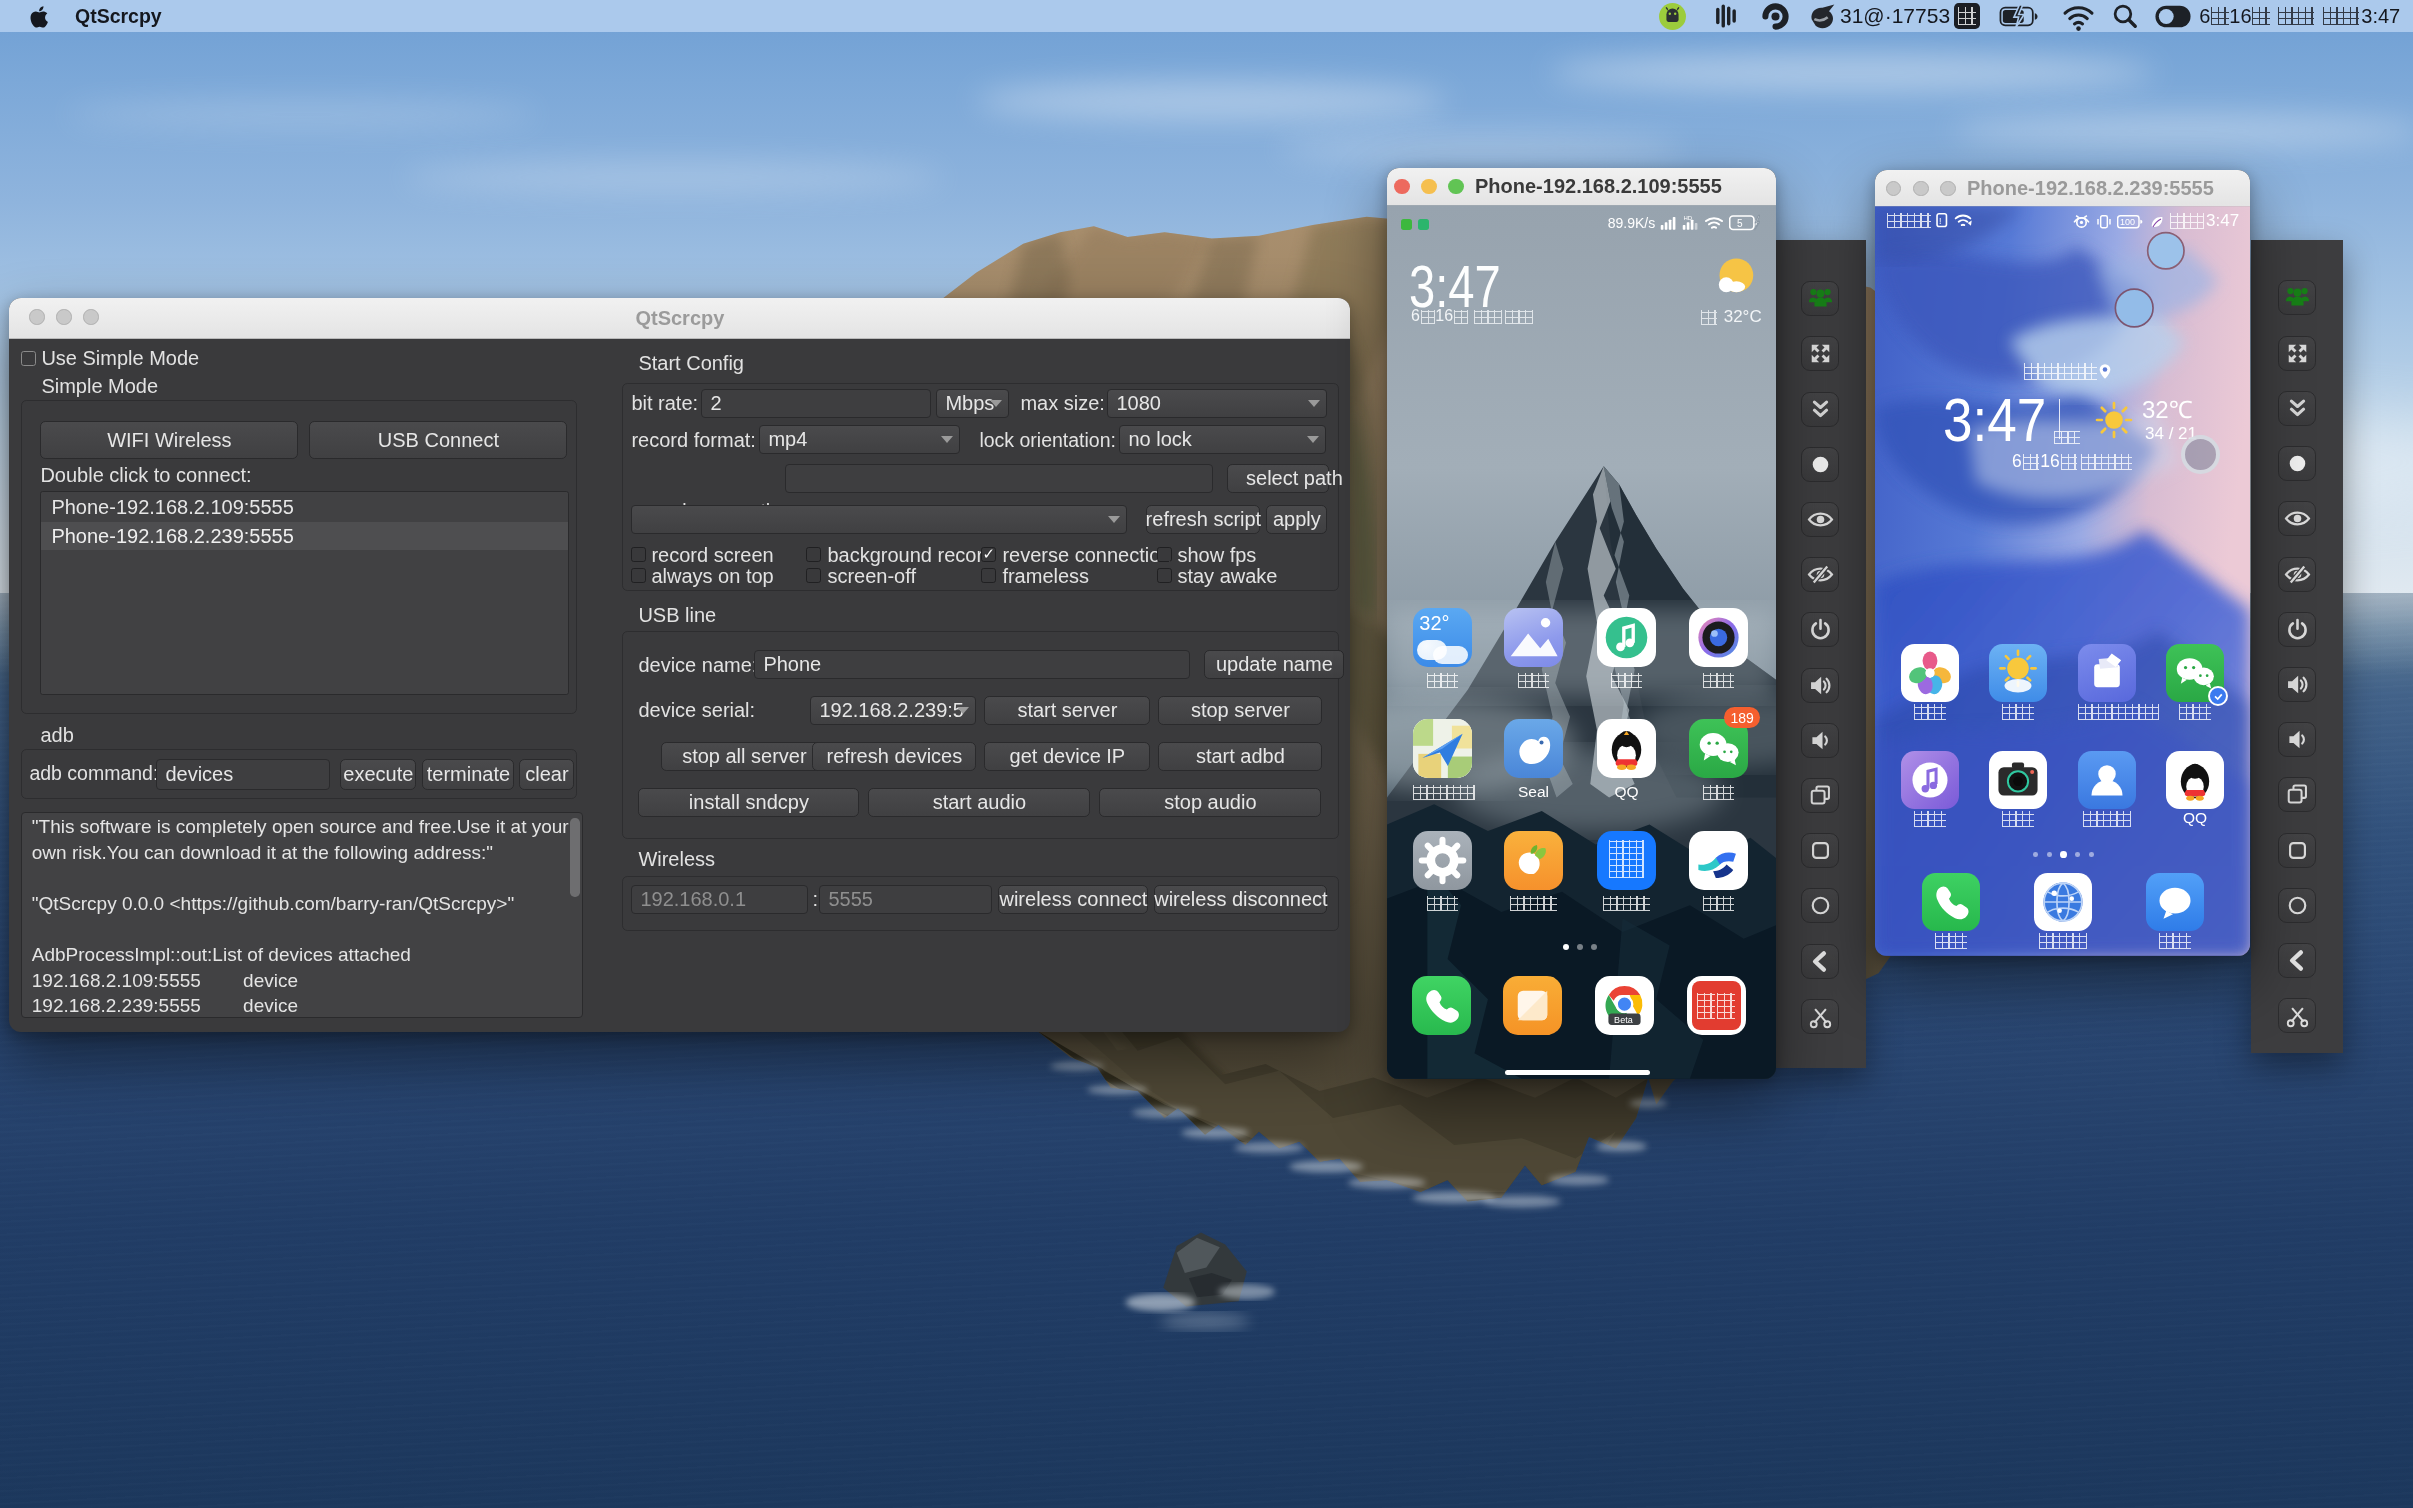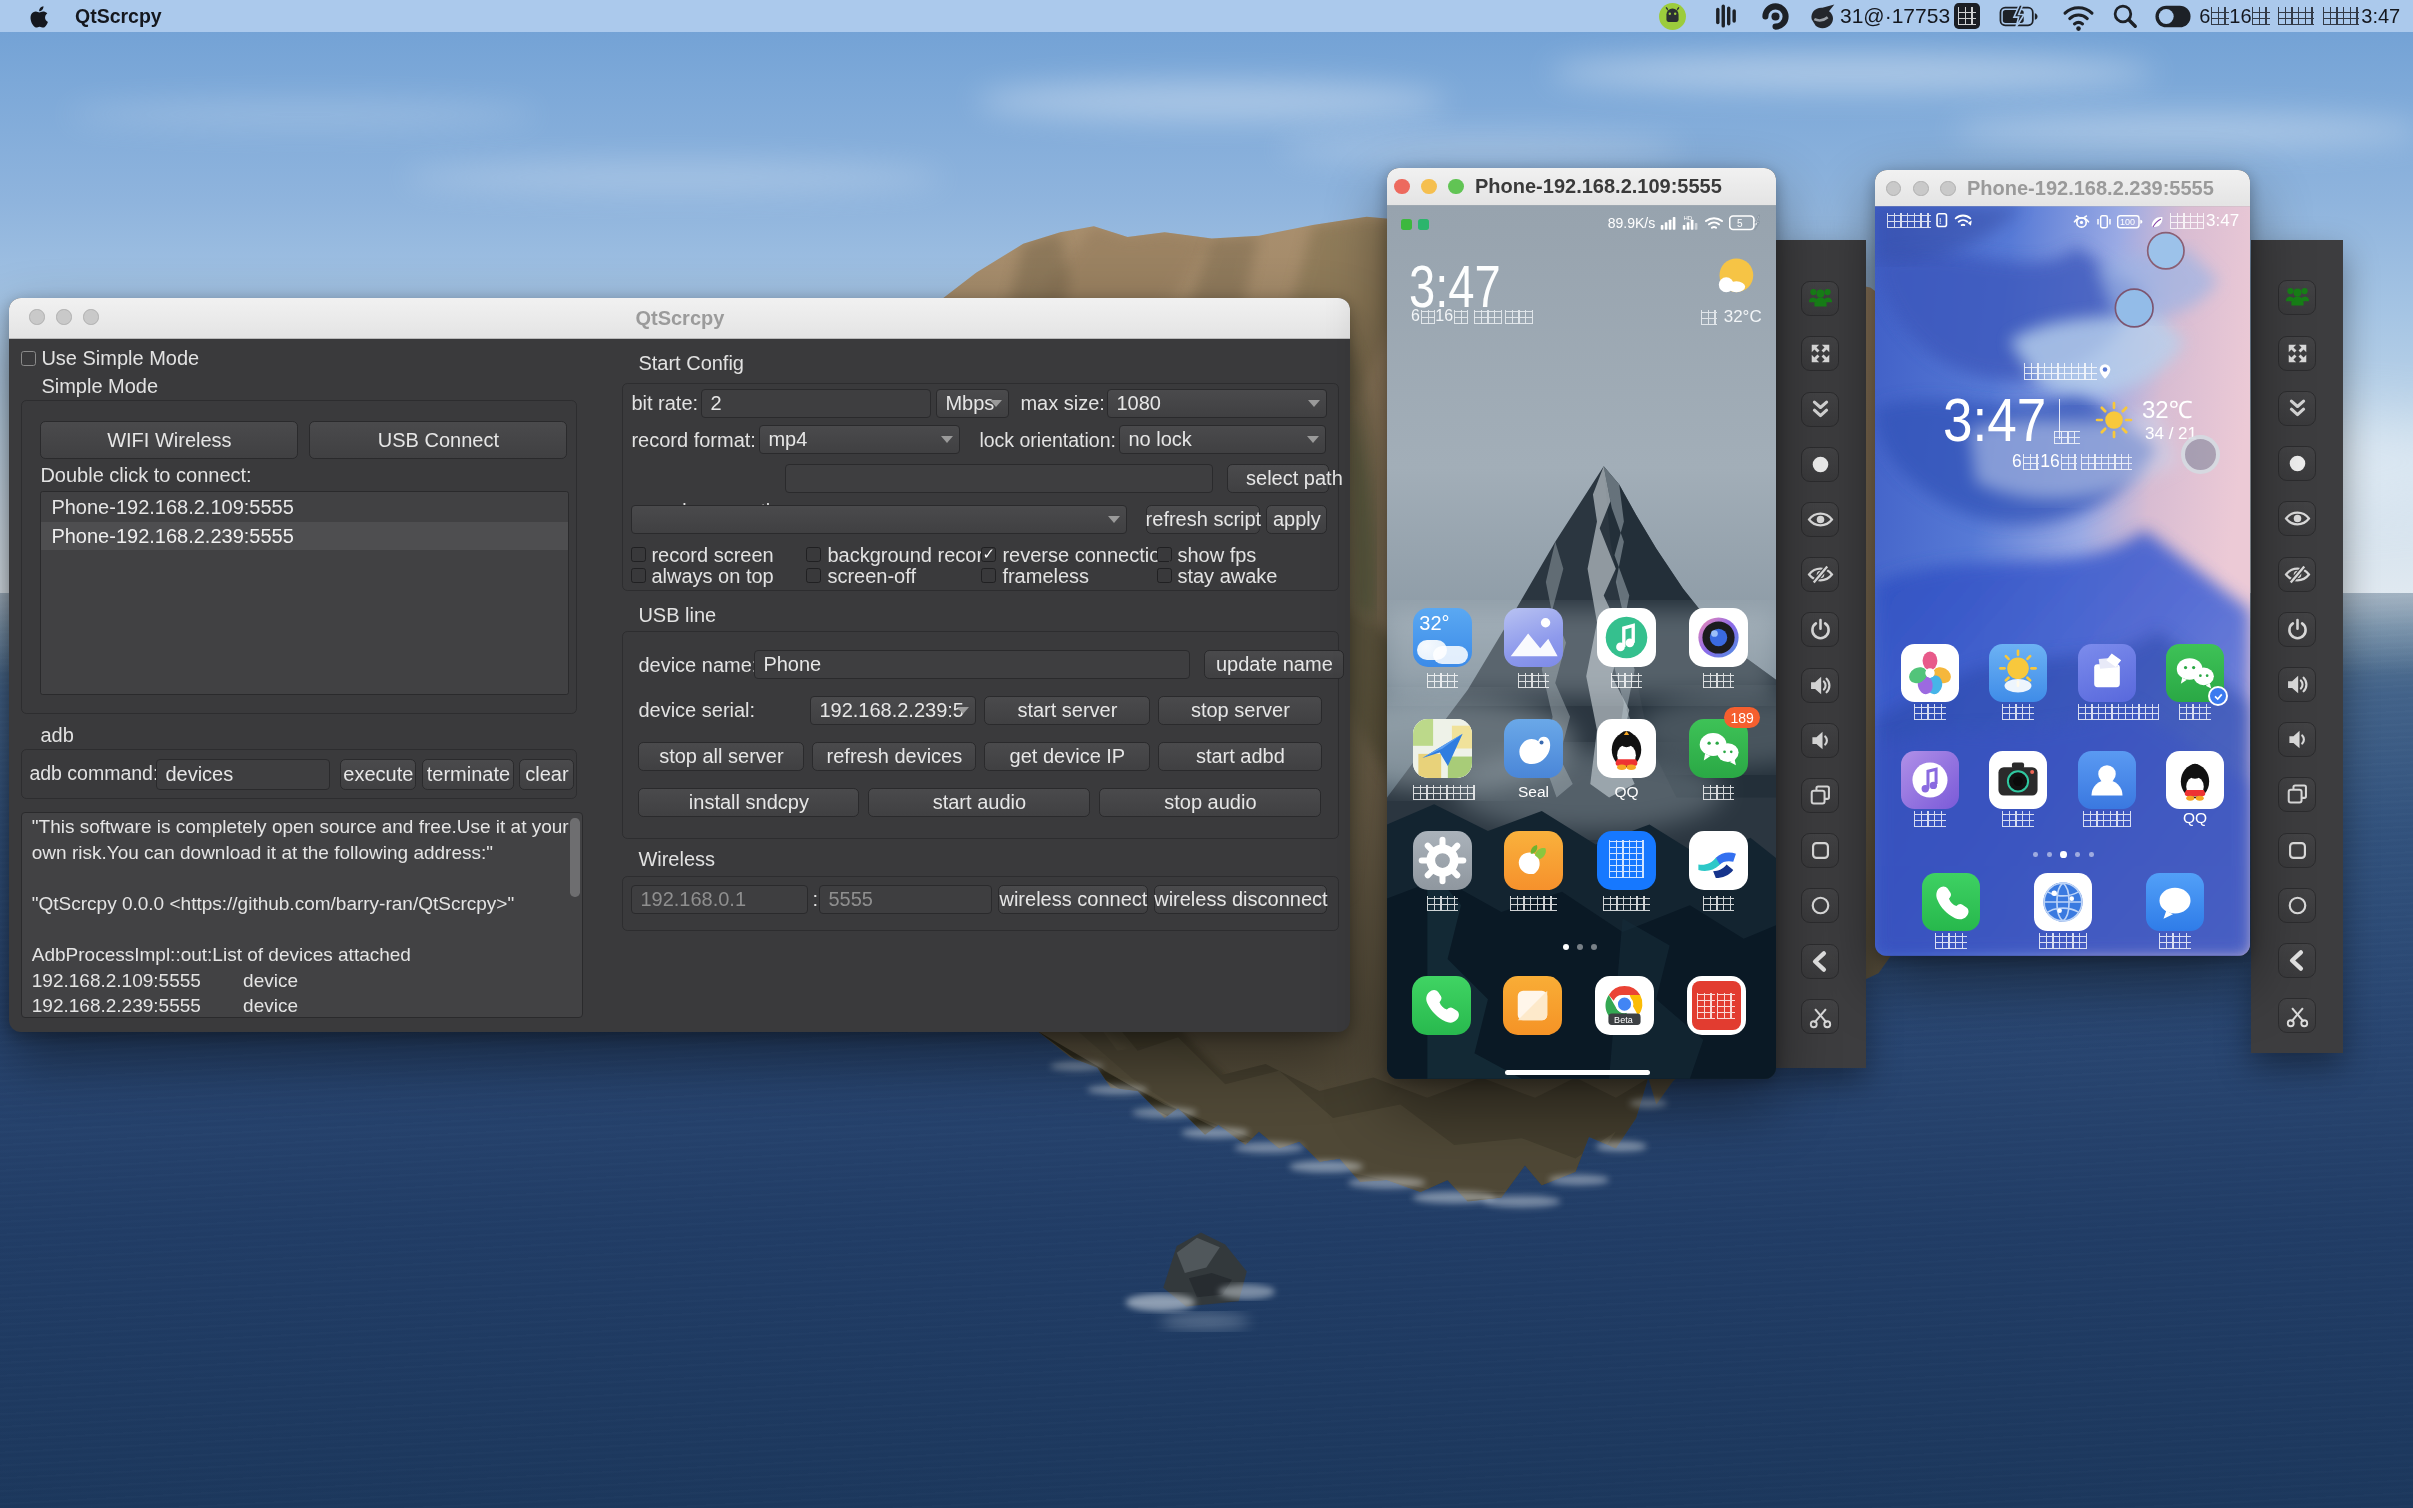--- a/index.html
+++ b/index.html
@@ -291,21 +291,21 @@
     <div class="qlab" style="left:1168px;top:267px;">stay awake</div>
   <div class="qlab" style="left:629px;top:306px;">USB line</div>
   <div class="gbox" style="left:613px;top:333px;width:715px;height:206px;"></div>
   <div class="qlab" style="left:629px;top:356px;">device name:</div>
   <div class="qin" style="left:745px;top:352px;width:436px;height:29px;">Phone</div>
   <div class="qbtn" style="left:1195px;top:352px;width:140px;height:29px;">update name</div>
   <div class="qlab" style="left:629px;top:401px;">device serial:</div>
   <div class="qcombo" style="left:801px;top:398px;width:166px;height:29px;">192.168.2.239:5<i class="carr"></i></div>
   <div class="qbtn" style="left:975px;top:398px;width:166px;height:29px;">start server</div>
   <div class="qbtn" style="left:1149px;top:398px;width:164px;height:29px;">stop server</div>
-  <div class="qbtn" style="left:629px;top:444px;width:166px;height:29px;">stop all server</div>
+  <div class="qbtn" style="left:652px;top:444px;width:166px;height:29px;">stop all server</div>
   <div class="qbtn" style="left:803px;top:444px;width:164px;height:29px;">refresh devices</div>
   <div class="qbtn" style="left:975px;top:444px;width:166px;height:29px;">get device IP</div>
   <div class="qbtn" style="left:1149px;top:444px;width:164px;height:29px;">start adbd</div>
   <div class="qbtn" style="left:629px;top:490px;width:221px;height:29px;">install sndcpy</div>
   <div class="qbtn" style="left:859px;top:490px;width:222px;height:29px;">start audio</div>
   <div class="qbtn" style="left:1090px;top:490px;width:222px;height:29px;">stop audio</div>
   <div class="qlab" style="left:629px;top:550px;">Wireless</div>
   <div class="gbox" style="left:613px;top:578px;width:715px;height:53px;"></div>
   <div class="qin" style="left:622px;top:587px;width:177px;height:29px;color:#8f8f8f;">192.168.0.1</div>
   <div class="qlab" style="left:803px;top:590px;">:</div>

